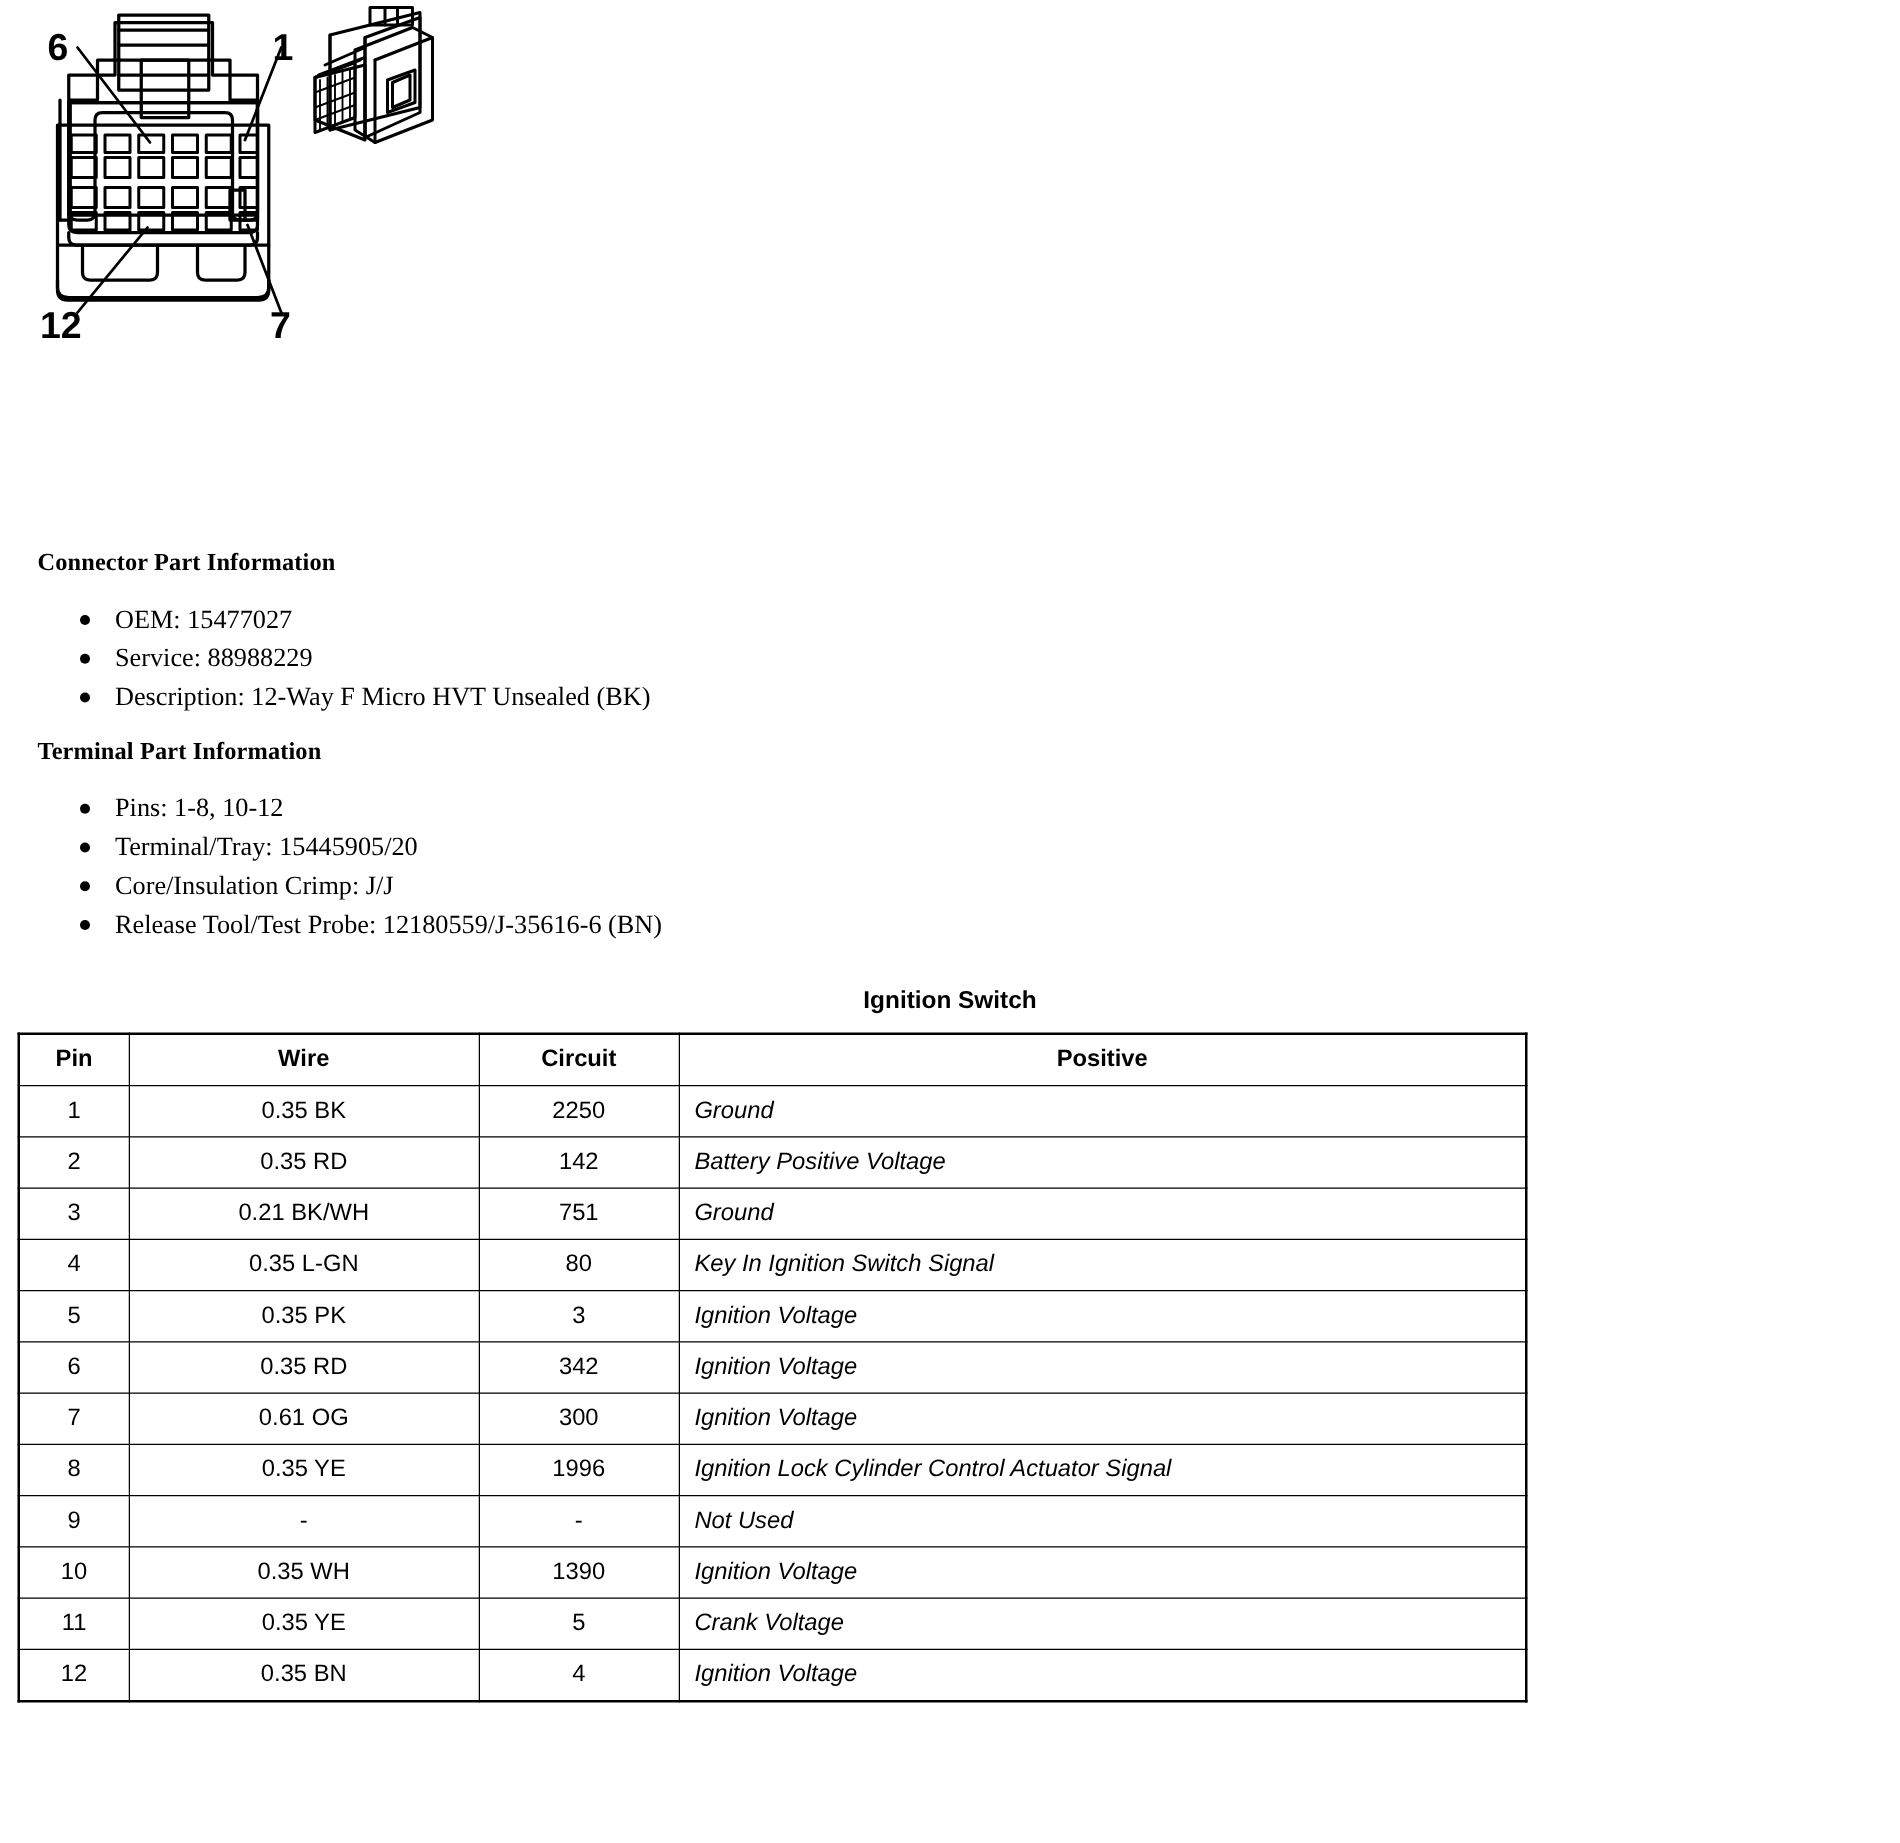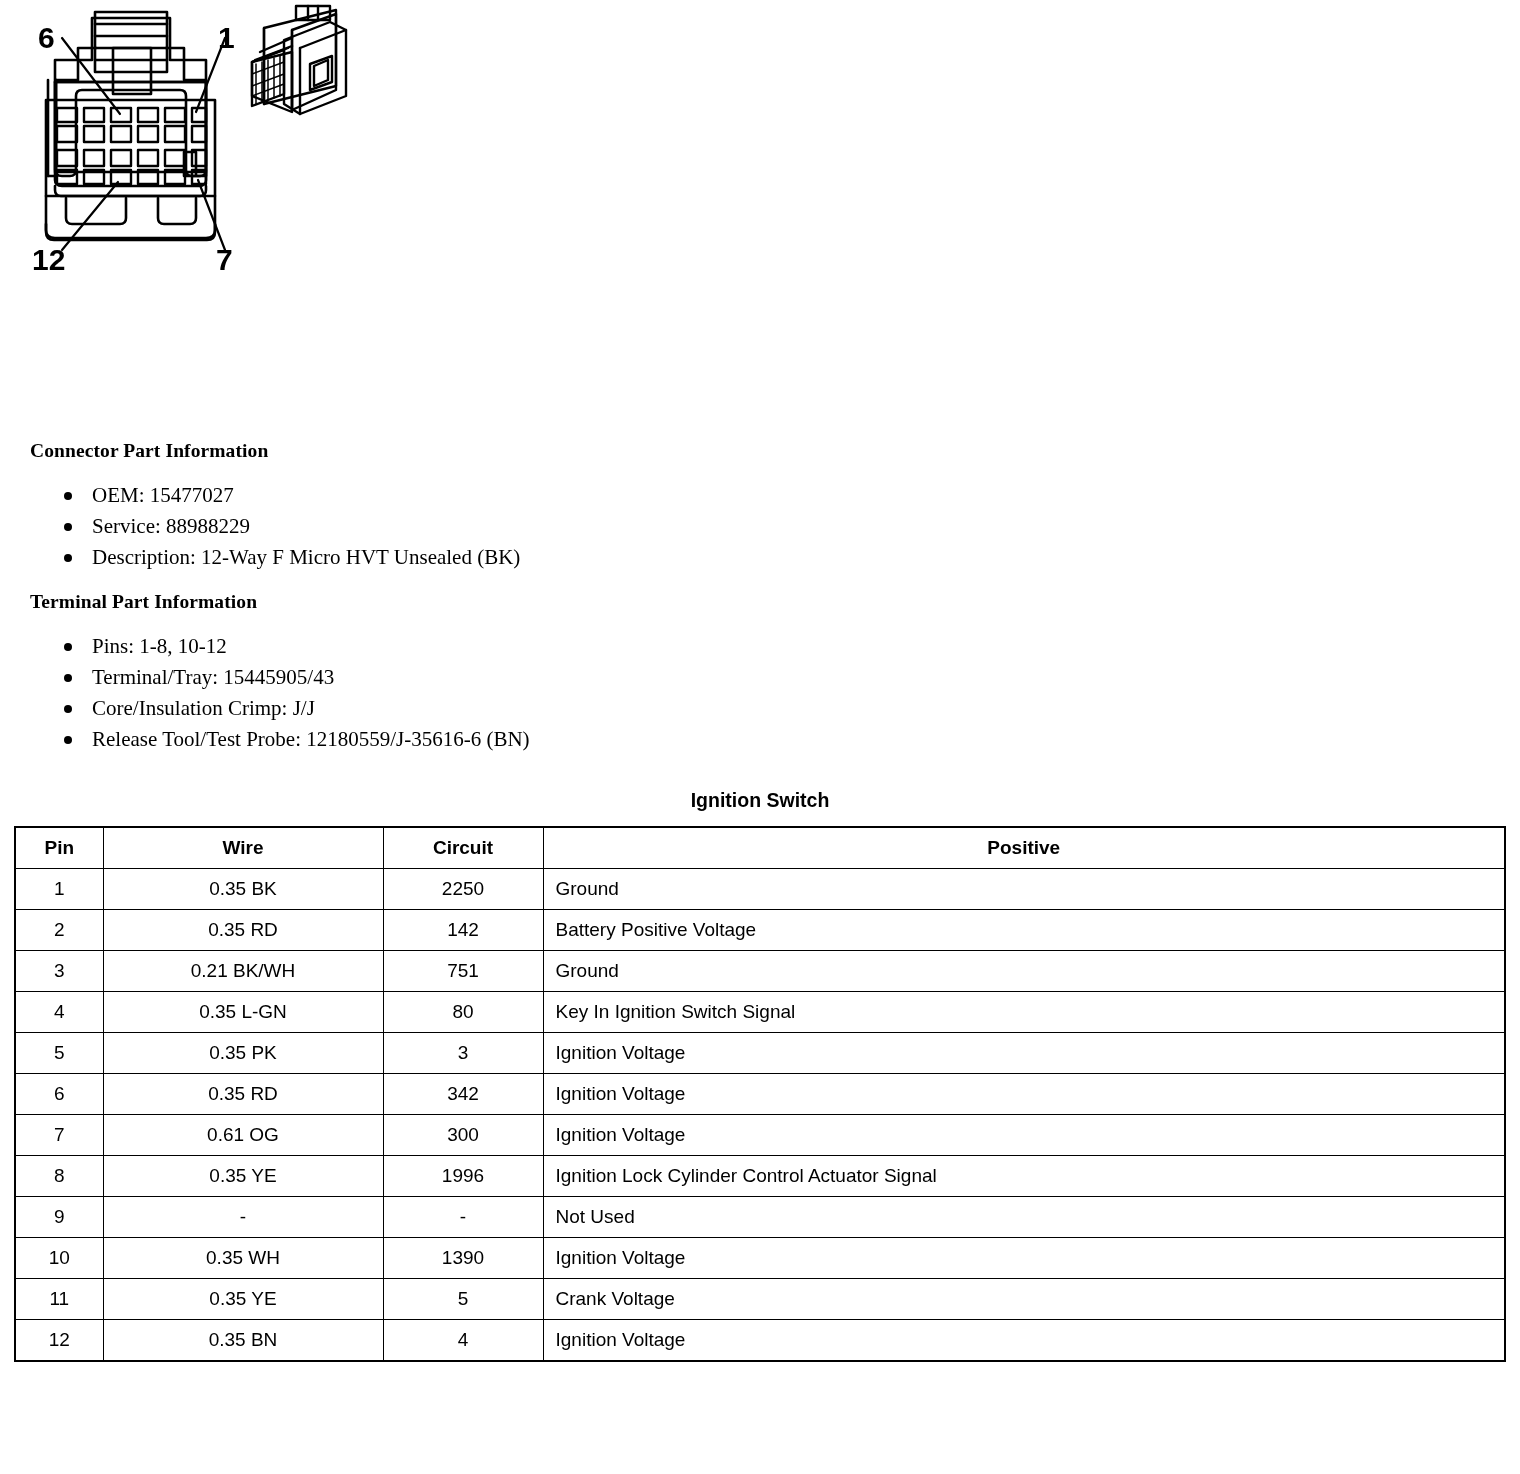--- a/index.html
+++ b/index.html
@@ -63,21 +63,21 @@
 
   
   .table-title {
     text-align: center;
     font-size: 19.5px;
     font-weight: bold;
     margin: 34px 0 14px 0;
   }
   table.pinout {
     border-collapse: collapse;
-    width: 1492px;
+    width: 1208px;
     margin-left: 14px;
     table-layout: fixed;
   }
   table.pinout th,
   table.pinout td {
     border: 1.6px solid #000;
     font-size: 19px;
     height: 40px;
     padding: 0 8px;
   }
@@ -86,20 +86,21 @@
     text-align: center;
   }
   table.pinout td.c-pin,
   table.pinout td.c-wire,
   table.pinout td.c-circuit {
     text-align: center;
   }
   table.pinout td.c-function {
     text-align: left;
     padding-left: 12px;
+    font-style: italic;
   }
   col.w-pin      { width: 88px; }
   col.w-wire     { width: 280px; }
   col.w-circuit  { width: 160px; }
   col.w-function { width: auto; }
   
   table.pinout { border: 2px solid #000; }
 </style>
 </head>
 <body>
@@ -241,21 +242,21 @@
     <li>OEM: 15477027</li>
     <li>Service: 88988229</li>
     <li>Description: 12-Way F Micro HVT Unsealed (BK)</li>
   </ul>
 </div>
 
 <div class="section">
   <div class="section-title">Terminal Part Information</div>
   <ul class="bullets">
     <li>Pins: 1-8, 10-12</li>
-    <li>Terminal/Tray: 15445905/43</li>
+    <li>Terminal/Tray: 15445905/20</li>
     <li>Core/Insulation Crimp: J/J</li>
     <li>Release Tool/Test Probe: 12180559/J-35616-6 (BN)</li>
   </ul>
 </div>
 
 <div class="table-title">Ignition Switch</div>
 
 <table class="pinout">
   <colgroup>
     <col class="w-pin">

